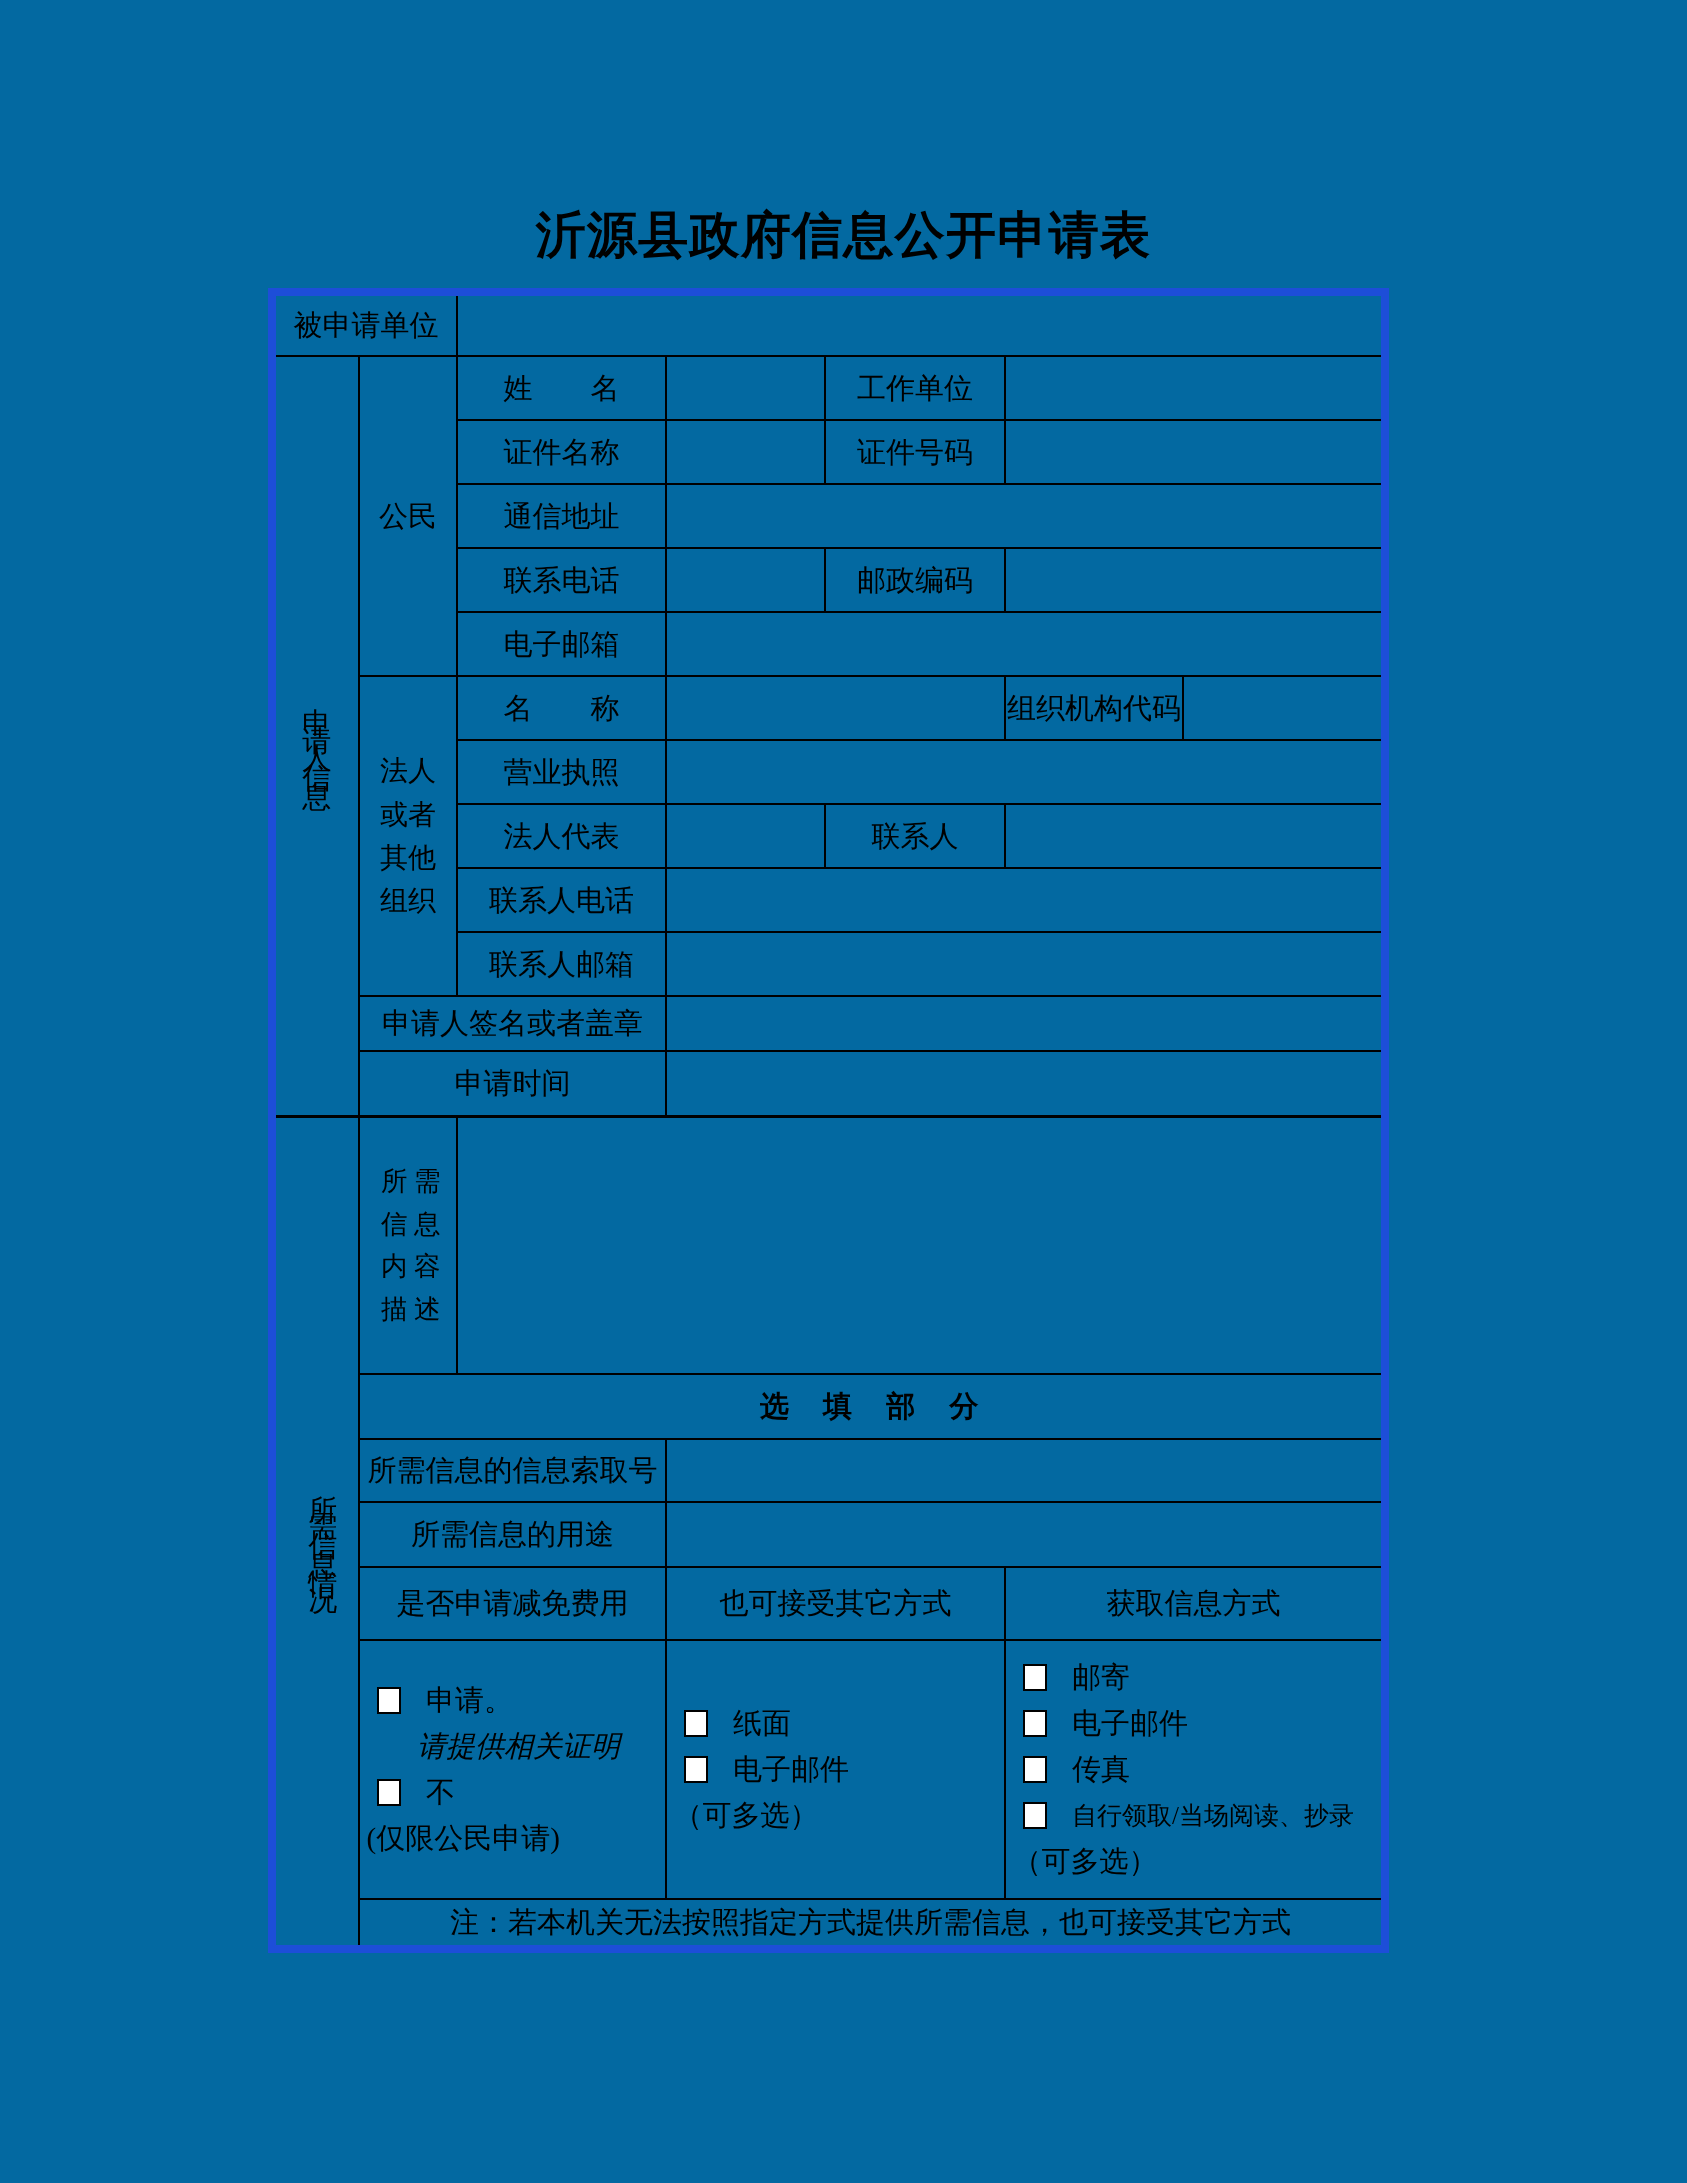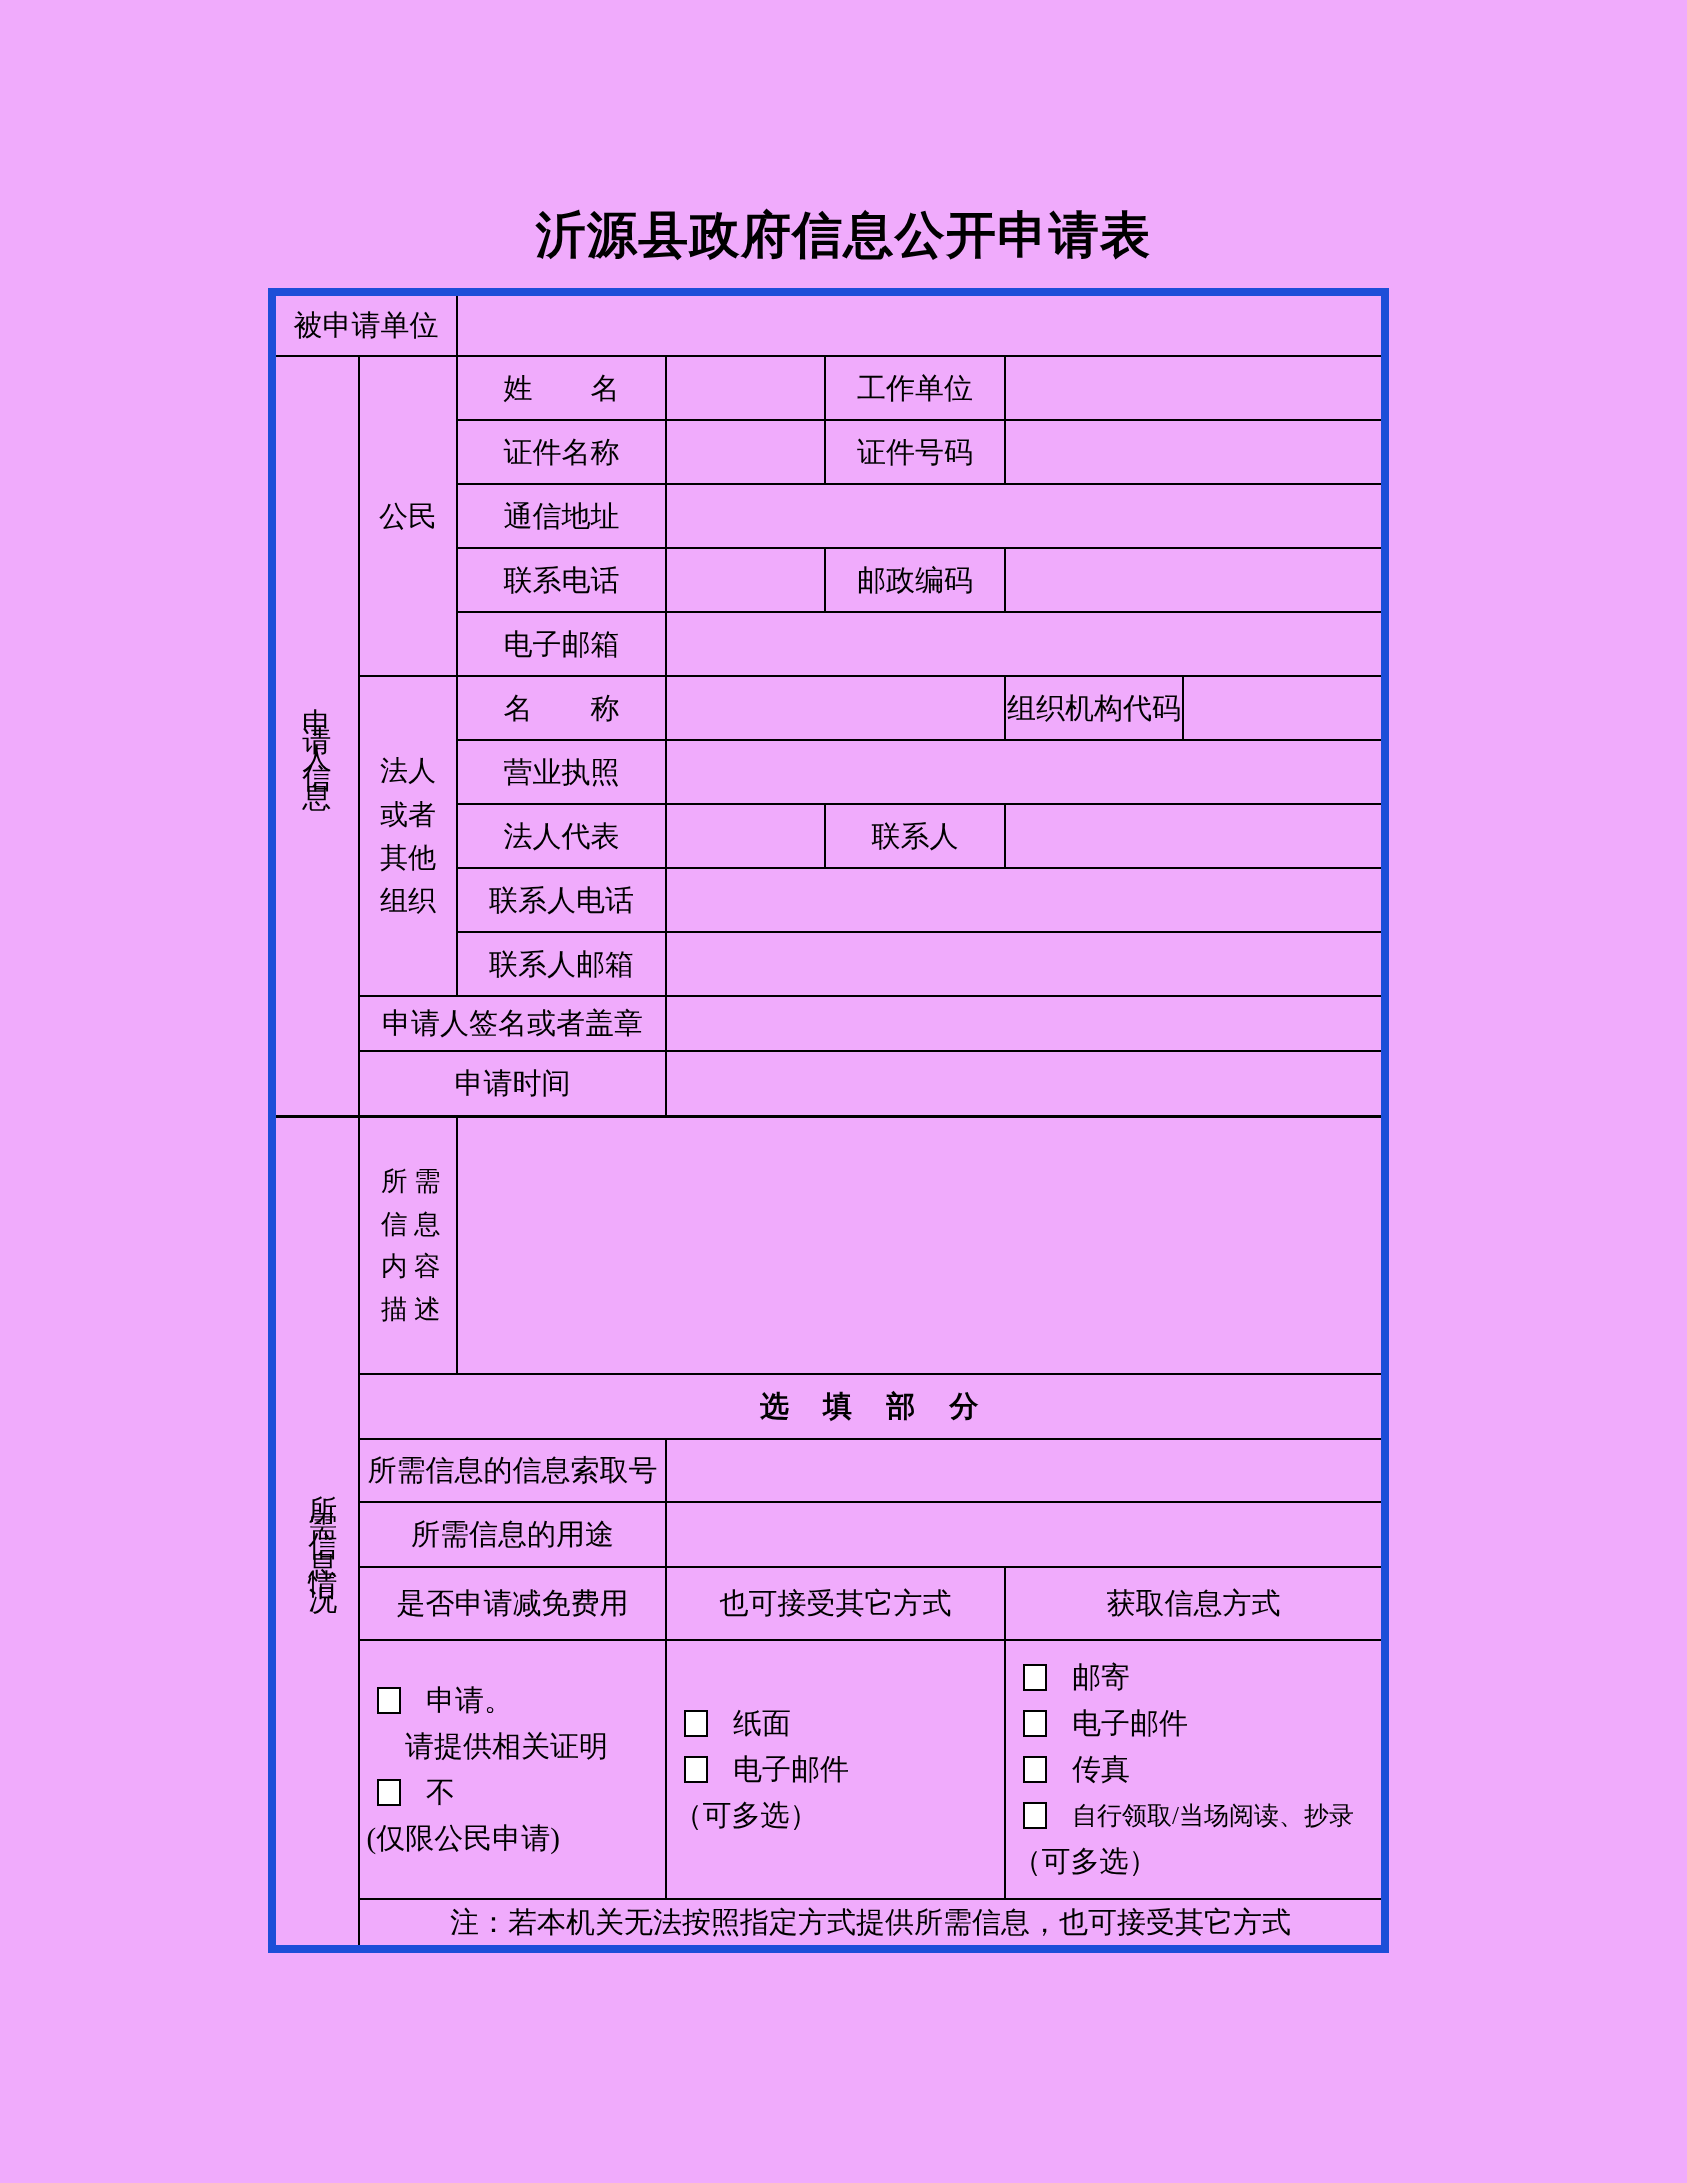--- a/index.html
+++ b/index.html
@@ -4,21 +4,21 @@
 <style>
   html, body {
     margin: 0;
     padding: 0;
     background: #ffffff;
   }
   .page {
     position: relative;
     width: 1687px;
     height: 2183px;
-    background: #f0abfc;
+    background: #0369a1;
     color: #000000;
     font-family: "Liberation Serif", "DejaVu Serif", serif;
   }
   .doc-title {
     position: absolute;
     top: 202px;
     left: 0;
     width: 100%;
     margin: 0;
     text-align: center;
@@ -86,21 +86,21 @@
     text-align: left;
     padding-top: 10.6px;
     font-size: 28px;
   }
   .cb-line {
     height: 46px;
     display: flex;
     align-items: center;
     padding-left: 17px;
   }
-  .cb-line.indent { padding-left: 45px; }
+  .cb-line.indent { padding-left: 57px; font-style: italic; }
   .cb-line.paren  { padding-left: 6.6px; }
   .cb-box {
     flex: 0 0 auto;
     width: 20px;
     height: 22.5px;
     border: 2px solid #000;
     background: #fff;
     margin-right: 25px;
   }
   .cb-small { font-size: 25px; }

